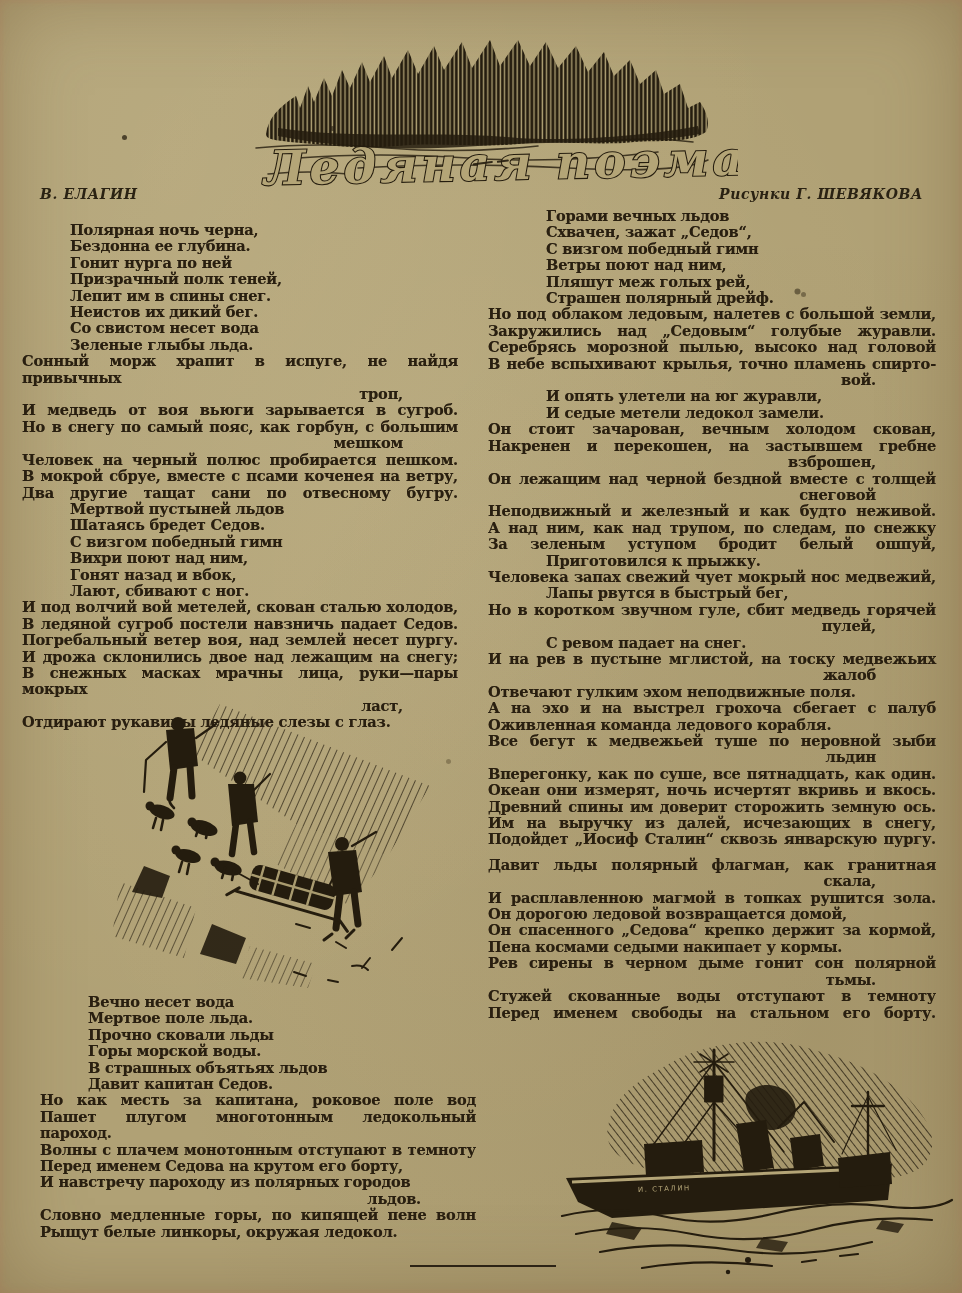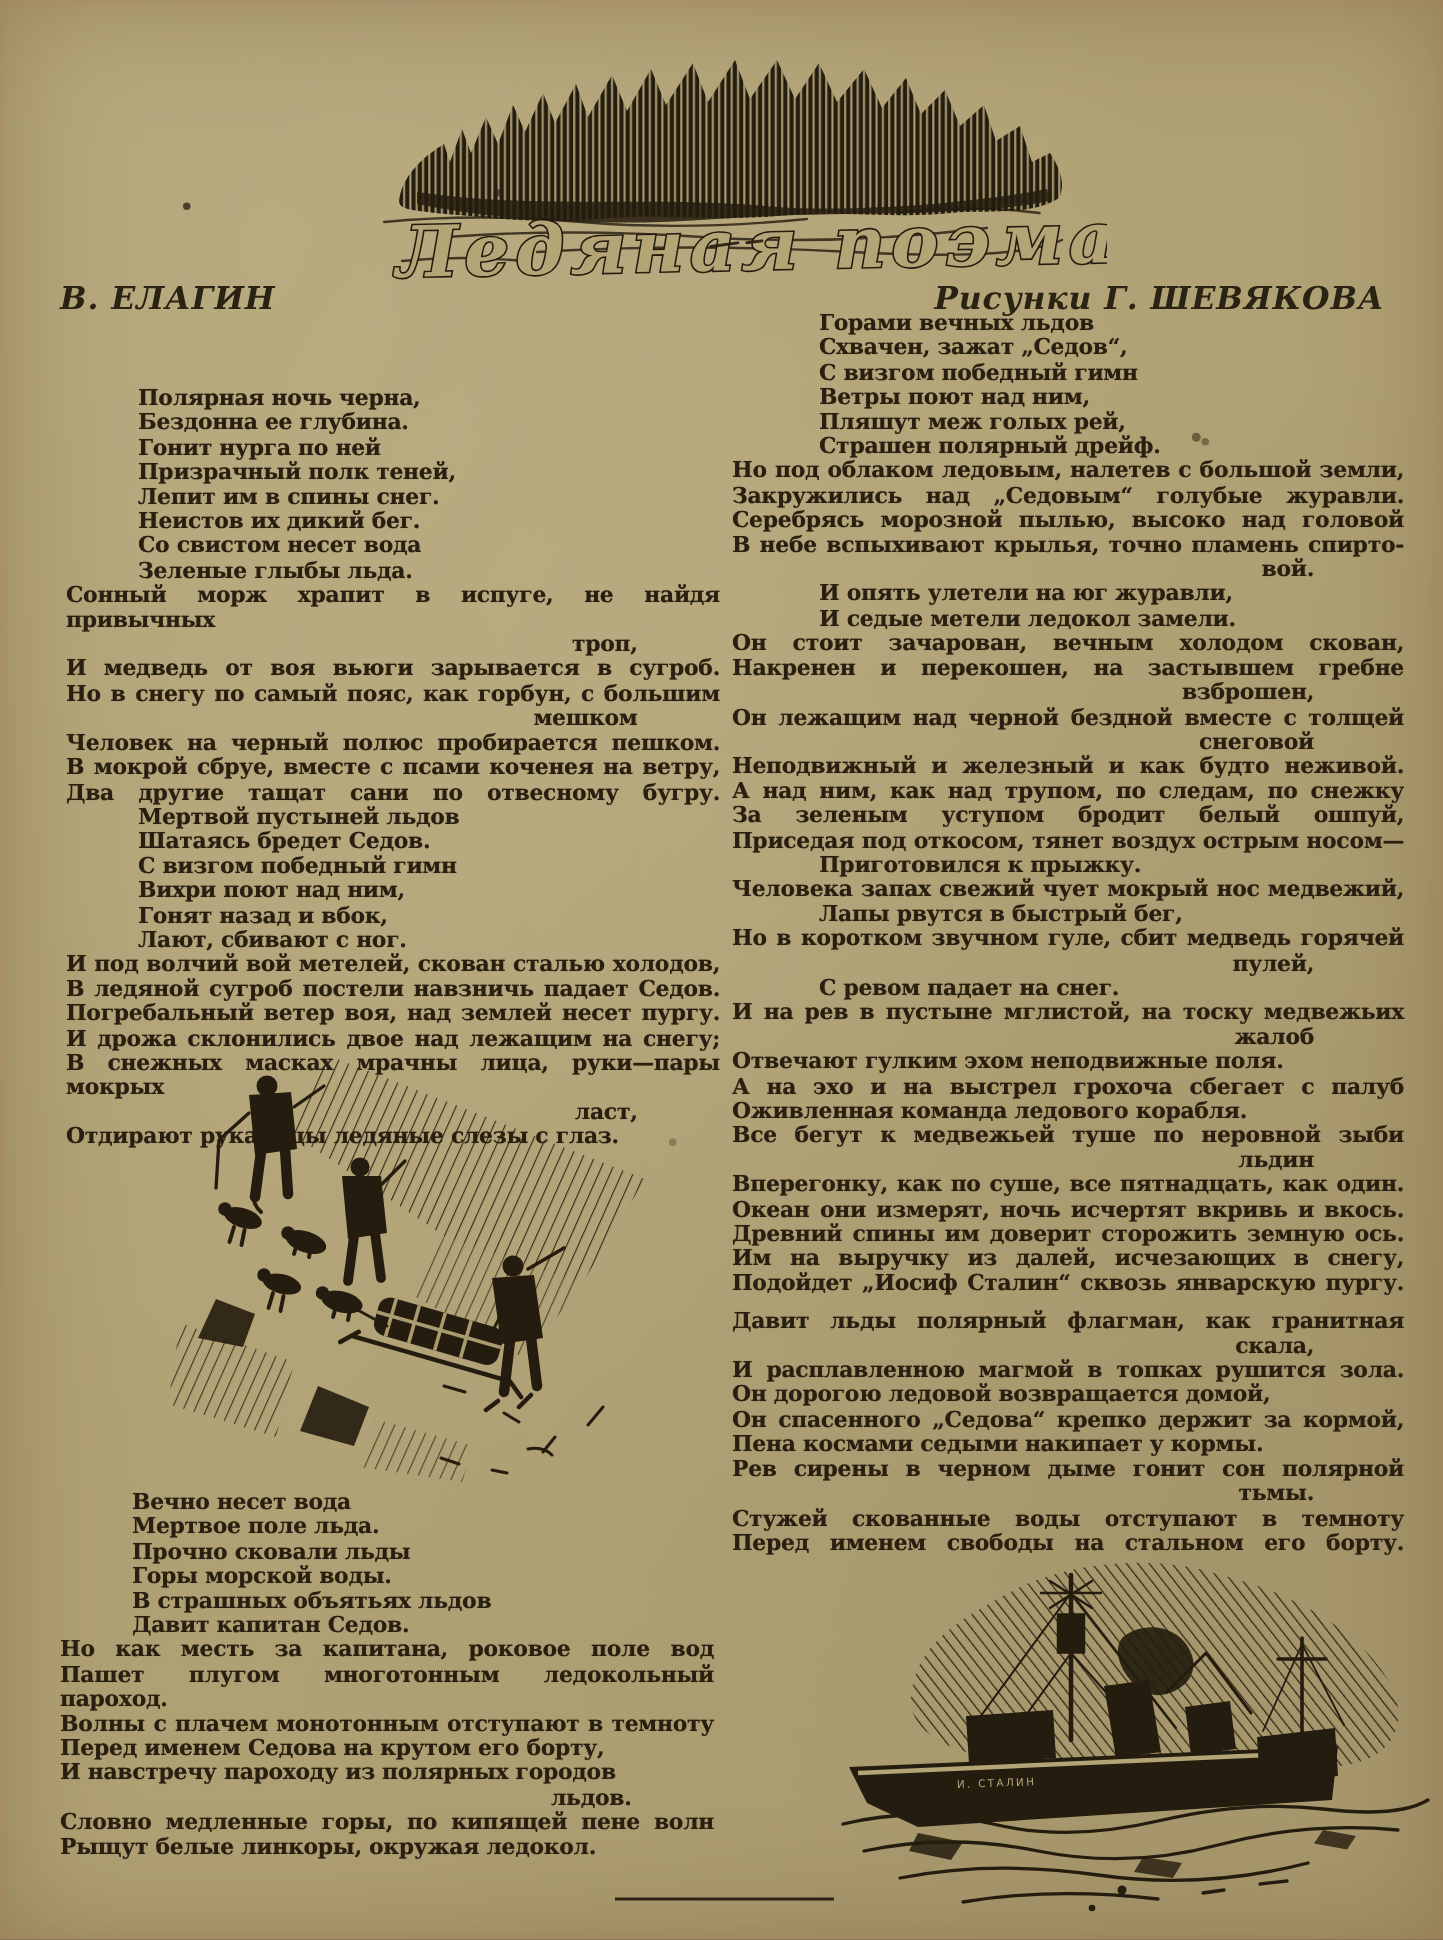--- a/index.html
+++ b/index.html
@@ -8,26 +8,26 @@
     background:
       radial-gradient(ellipse at 18% 12%, rgba(255,246,214,0.10), transparent 55%),
       radial-gradient(ellipse at 85% 80%, rgba(95,75,40,0.14), transparent 55%),
       radial-gradient(ellipse at 50% 45%, rgba(255,242,205,0.08), transparent 70%),
       #b0a175;
     box-shadow: inset 0 0 80px rgba(105,78,42,.38), inset 0 0 10px rgba(196,118,96,.30);
     font-family:"DejaVu Serif", serif;
   }
   .byline{
     position:absolute; top:186px; font-style:italic; font-weight:700;
-    font-size:21px; letter-spacing:.6px; color:#2a2213; white-space:nowrap;
+    font-size:14px; letter-spacing:.6px; color:#2a2213; white-space:nowrap;
   }
   .byline.left{left:40px;}
   .byline.right{right:39px;}
   .col{position:absolute;}
-  #col-left-1{left:44px; top:222px; width:436px;margin-top:36px;}
+  #col-left-1{left:22px; top:222px; width:436px;}
   #col-left-2{left:40px; top:994px; width:436px;}
   #col-right-1{left:488px; top:208px; width:448px;}
   .ln{
     font-weight:700; font-size:14.6px; line-height:16.4px; color:#291f10;
     letter-spacing:-0.2px; white-space:nowrap;
     text-shadow:0 0 .5px rgba(41,31,16,.55);
   }
   .jst{text-align:justify; text-align-last:justify; white-space:normal;}
   .ind{padding-left:48px;}
   .rc .ind{padding-left:58px;}
@@ -156,21 +156,20 @@
       <div class="ln ind">И опять улетели на юг журавли,</div>
       <div class="ln ind">И седые метели ледокол замели.</div>
       <div class="ln jst">Он стоит зачарован, вечным холодом скован,</div>
       <div class="ln jst">Накренен и перекошен, на застывшем гребне</div>
       <div class="ln hang hang-wide">взброшен,</div>
       <div class="ln jst">Он лежащим над черной бездной вместе с толщей</div>
       <div class="ln hang">снеговой</div>
       <div class="ln jst">Неподвижный и железный и как будто неживой.</div>
       <div class="ln jst">А над ним, как над трупом, по следам, по снежку</div>
       <div class="ln jst">За зеленым уступом бродит белый ошпуй,</div>
-      <div class="ln jst">Приседая под откосом, тянет воздух острым носом—</div>
       <div class="ln ind">Приготовился к прыжку.</div>
       <div class="ln jst">Человека запах свежий чует мокрый нос медвежий,</div>
       <div class="ln ind">Лапы рвутся в быстрый бег,</div>
       <div class="ln jst">Но в коротком звучном гуле, сбит медведь горячей</div>
       <div class="ln hang">пулей,</div>
       <div class="ln ind">С ревом падает на снег.</div>
       <div class="ln jst">И на рев в пустыне мглистой, на тоску  медвежьих</div>
       <div class="ln hang">жалоб</div>
       <div class="ln">Отвечают гулким эхом неподвижные поля.</div>
       <div class="ln jst">А на эхо и на выстрел грохоча сбегает с палуб</div>

